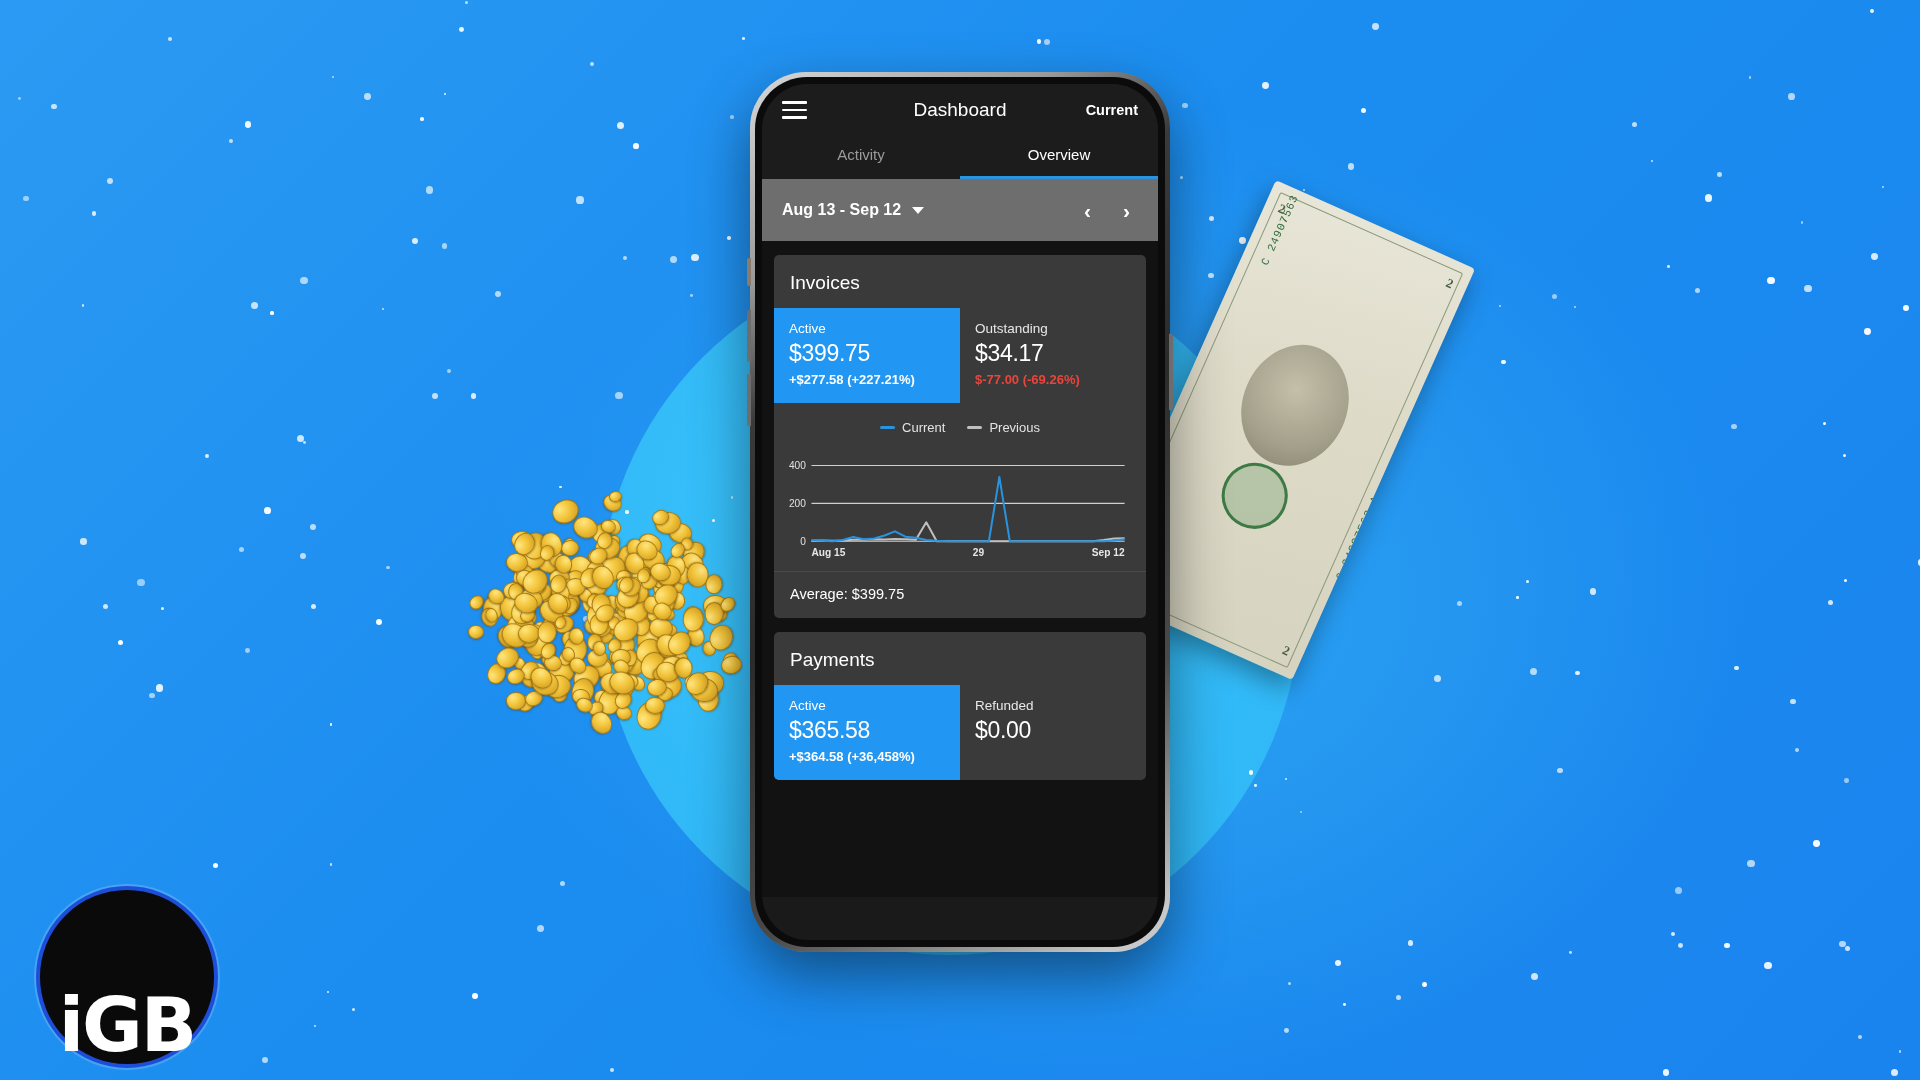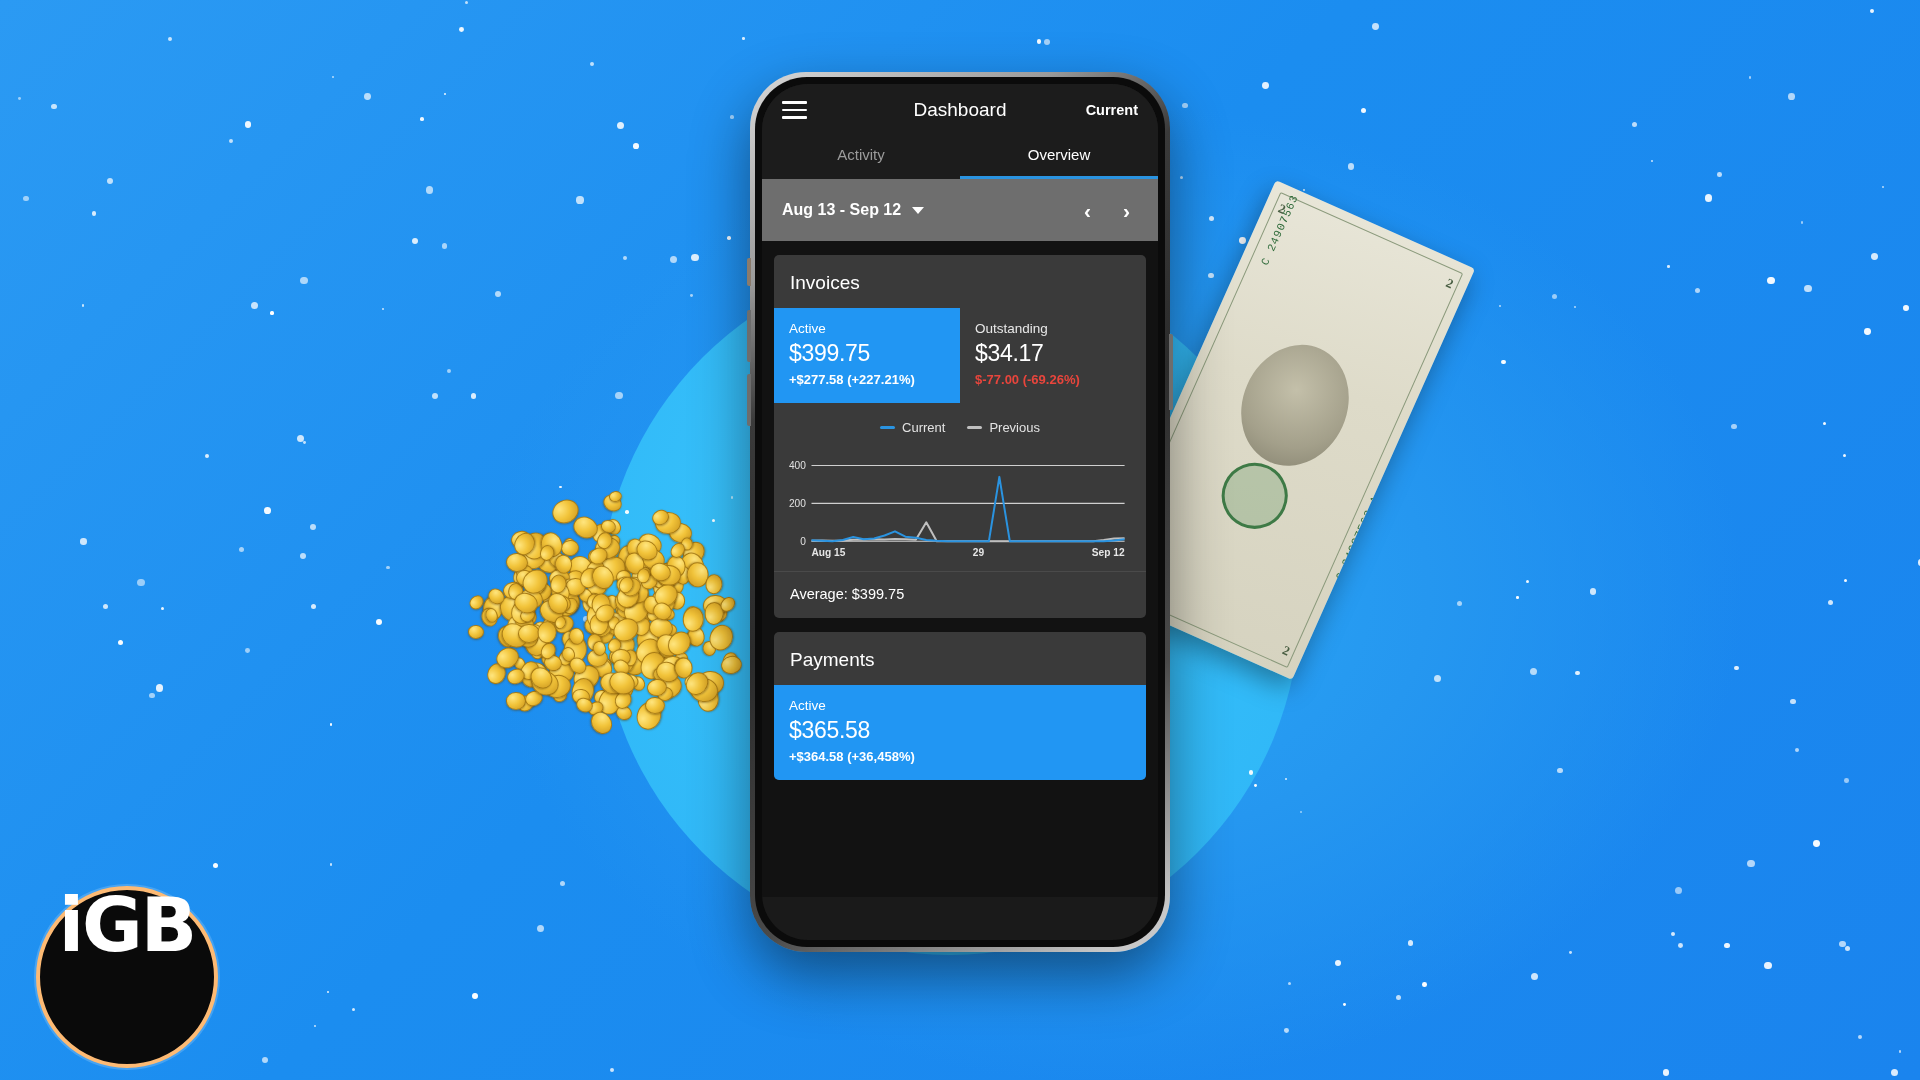--- a/index.html
+++ b/index.html
@@ -25,22 +25,22 @@
     background:radial-gradient(circle at 45% 40%, #3ec8fb 0%, #33bdf9 55%, #2fb6f6 100%);
     opacity:.95;
   }
   .star { position:absolute; background:#ffffff; border-radius:50%; opacity:.92; }
 
   
   #igb-logo {
     position:absolute; left:36px; top:886px;
     width:182px; height:182px; border-radius:50%;
     background:#0a0a0a;
-    border:4px solid #fdba74;
-    display:flex; align-items:flex-start; justify-content:center;
+    border:4px solid #1d4ed8;
+    display:flex; align-items:flex-end; justify-content:center;
     box-shadow:0 0 0 2px rgba(255,255,255,.18);
   }
   #igb-logo-text {
     color:#fff; font-size:74px; font-weight:bold;
     font-family:"DejaVu Sans", sans-serif;
     letter-spacing:-2px; line-height:1;
     transform:translateY(-2px);
   }
 
   
@@ -744,19 +744,23 @@
         </div>
 
         <div class="card">
           <div class="card-title">Payments</div>
           <div class="metric-row">
             <div class="metric highlight" style="background: rgb(33, 150, 243);">
               <div class="metric-label">Active</div>
               <div class="metric-value">$365.58</div>
               <div class="metric-delta up">+$364.58 (+36,458%)</div>
             </div>
+            <div class="metric">
+              <div class="metric-label">Refunded</div>
+              <div class="metric-value">$0.00</div>
+            </div>
           </div>
         </div>
       </div>
 
     </div>
   </div>
 </div>
 
 </body></html>

